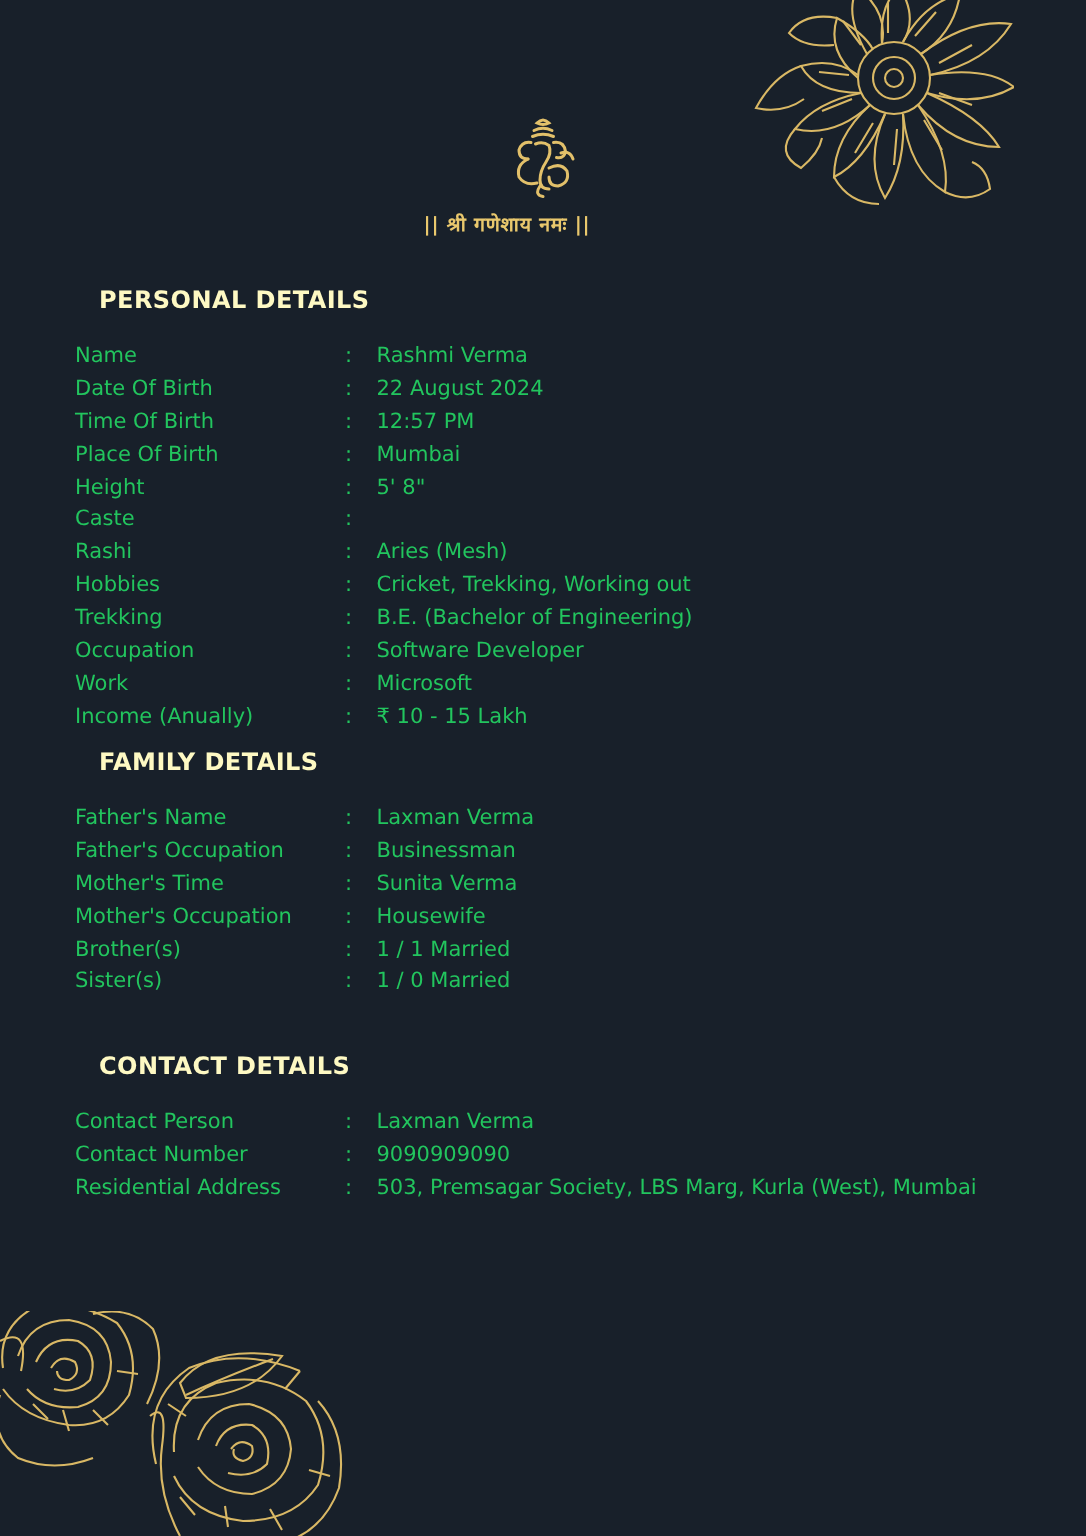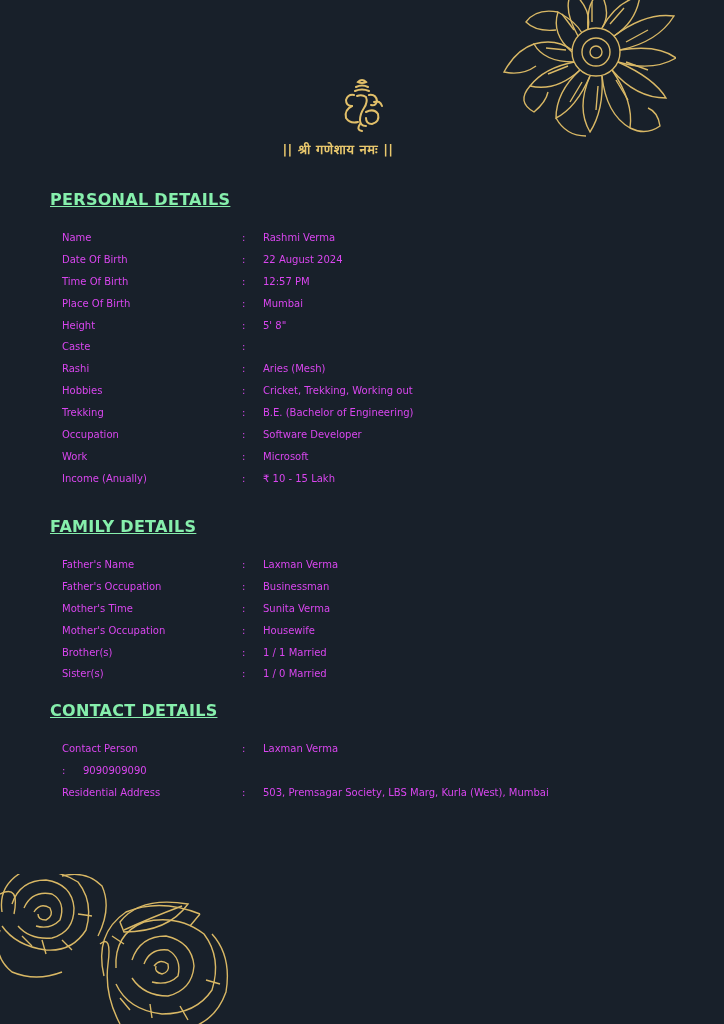--- a/index.html
+++ b/index.html
@@ -13,29 +13,29 @@
   .page { position: relative; width: 676px; height: 1024px; }
   .deco-top { position: absolute; right: 0; top: 0; width: 185px; height: 140px; }
   .deco-bottom { position: absolute; left: 0; bottom: 0; width: 240px; height: 150px; }
   .ganesh { position: absolute; left: 340px; top: 78px; width: 44px; height: 54px; }
   .mantra {
     position: absolute; left: 0; right: 0; top: 140px; text-align: center;
     color: #e9c86d; font-size: 13px; font-weight: bold; letter-spacing: 0.5px;
   }
   .section { position: absolute; left: 50px; width: 660px; }
   .section-title {
-    color: #86efac; font-weight: bold; font-size: 16px; letter-spacing: 0.3px;
-    margin: 0 0 17px 0; height: 20px; line-height: 20px; text-decoration: underline;
+    color: #fef9c3; font-weight: bold; font-size: 16px; letter-spacing: 0.3px;
+    margin: 0 0 17px 16px; height: 20px; line-height: 20px;
   }
-  .row { display: flex; height: 21.9px; line-height: 21.9px; font-size: 10px; color: #d946ef; white-space: nowrap; margin-left: 12px; }
+  .row { display: flex; height: 21.9px; line-height: 21.9px; font-size: 14px; color: #22c55e; white-space: nowrap; }
   .row .label { width: 180px; }
   .row .colon { width: 21px; }
   .row .value { flex: 1; }
   #personal { top: 190px; }
-  #family { top: 517px; }
+  #family { top: 498px; }
   #contact { top: 701px; }
   #contact .row .label { width: 180px; }
 </style>
 </head>
 <body>
 
 <div class="page">
 
   <svg class="deco-top" viewBox="0 0 185 140" fill="none" stroke="#d9b865" stroke-width="1.4">
     <g transform="translate(105,52)">
@@ -181,20 +181,21 @@
 
   <div class="section" id="contact">
     <div class="section-title">CONTACT DETAILS</div>
     <div class="rows">
       <div class="row">
           <span class="label">Contact Person</span>
           <span class="colon">:</span>
           <span class="value">Laxman Verma</span>
         </div>
       <div class="row">
+          <span class="label">Contact Number</span>
           <span class="colon">:</span>
           <span class="value">9090909090</span>
         </div>
       <div class="row">
           <span class="label">Residential Address</span>
           <span class="colon">:</span>
           <span class="value">503, Premsagar Society, LBS Marg, Kurla (West), Mumbai</span>
         </div>
     </div>
   </div>

